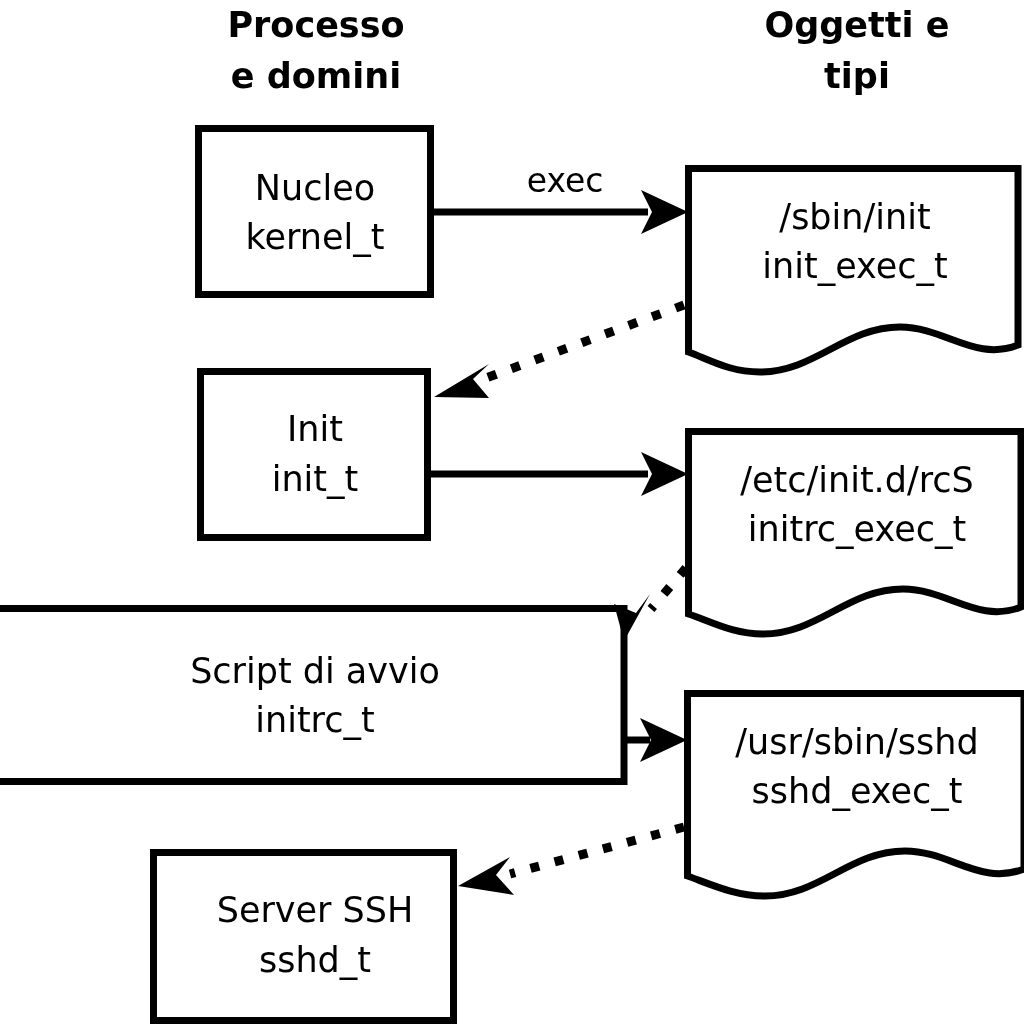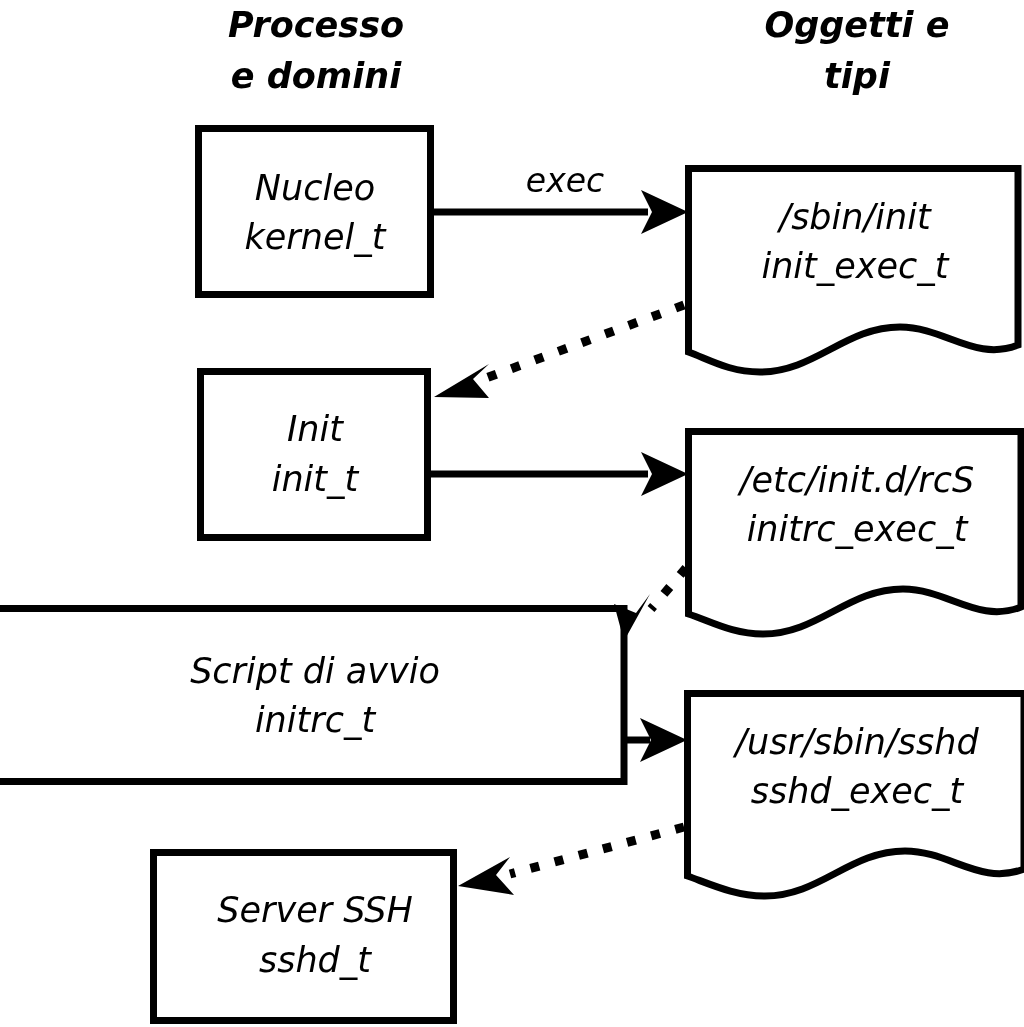--- a/index.html
+++ b/index.html
@@ -11,21 +11,20 @@
     width: 1024px;
     height: 1027px;
     overflow: hidden;
     font-family: "DejaVu Sans", sans-serif;
   }
   #diagram-root {
     position: relative;
     width: 1024px;
     height: 1027px;
     background: #ffffff;
-    font-style: italic;
   }
   svg.diagram-canvas {
     position: absolute;
     top: 0;
     left: 0;
     width: 1024px;
     height: 1027px;
     display: block;
   }
   .col-header {

